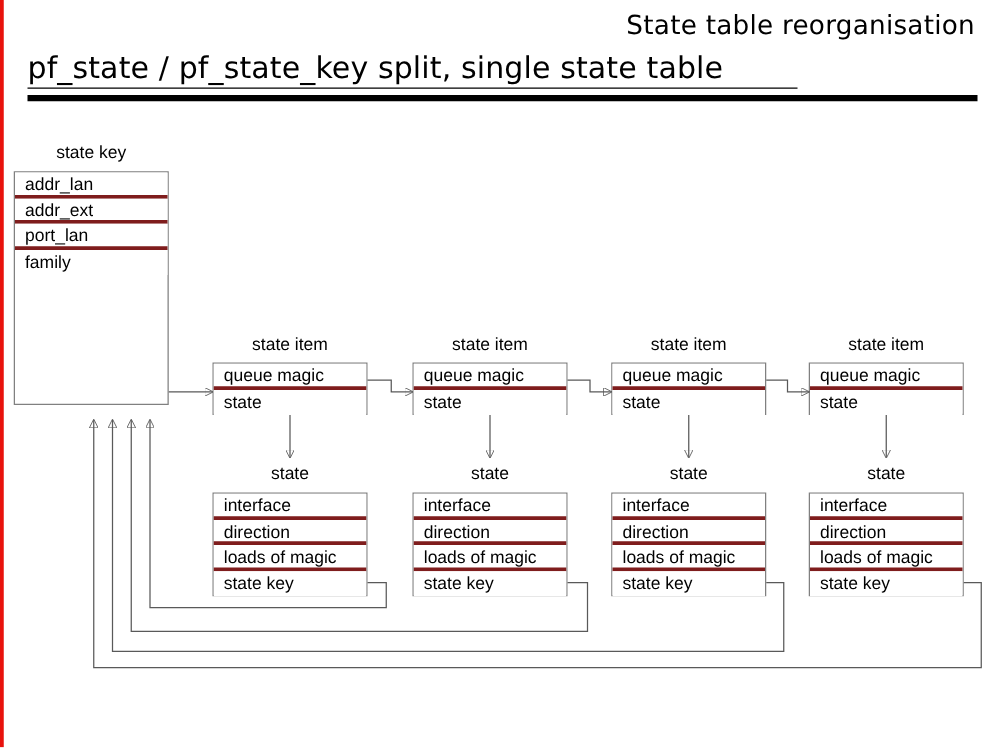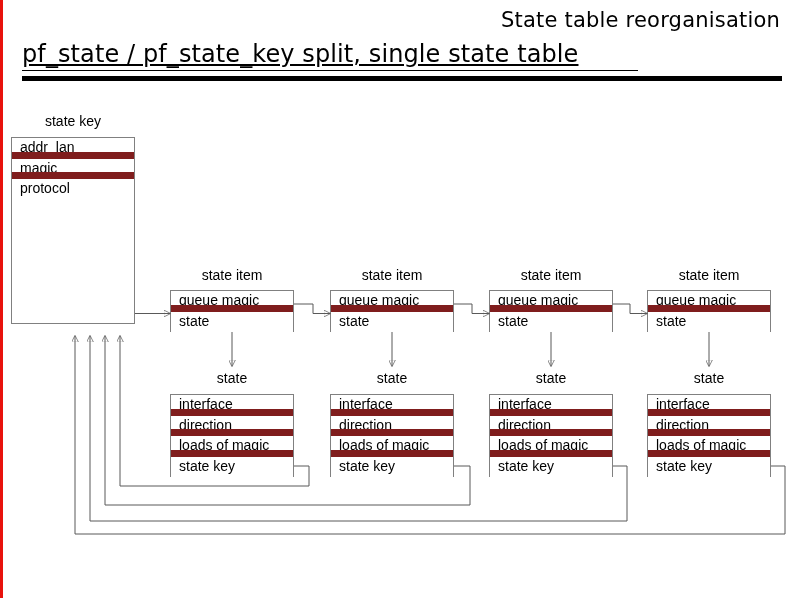--- a/index.html
+++ b/index.html
@@ -42,21 +42,20 @@
   }
   .slide-title {
     position: absolute;
     left: 22px;
     top: 40px;
     font-family: "DejaVu Sans", sans-serif;
     font-size: 24px;
     color: #000000;
     white-space: nowrap;
     letter-spacing: 0.1px;
-    text-decoration: underline;
   }
   .title-rule-thin {
     position: absolute;
     left: 22px;
     top: 70px;
     width: 616px;
     height: 1px;
     background: #000000;
   }
   .title-rule-thick {
@@ -69,21 +68,21 @@
   }
 
   
   .box {
     position: absolute;
     border: 1px solid #808080;
     background: #ffffff;
     box-sizing: border-box;
   }
   .box .row {
-    border-bottom: 7px solid #7f1d1d;
+    border-bottom: 3px solid #7f1d1d;
     box-sizing: border-box;
     font-size: 14px;
     color: #000000;
     padding-left: 8px;
     line-height: 19px;
     height: 20.5px;
     white-space: nowrap;
     overflow: hidden;
     background: #ffffff;
   }
@@ -129,22 +128,23 @@
 
   <div class="slide-subtitle">State table reorganisation</div>
   <div class="slide-title">pf_state / pf_state_key split, single state table</div>
   <div class="title-rule-thin"></div>
   <div class="title-rule-thick"></div>
 
   <div class="caption" style="left:11px; top:113px; width:124px;">state key</div>
 
   <div class="box" id="state-key-table" style="left:11px; top:137px; width:124px; height:187px;">
     <div class="row">addr_lan</div>
-    <div class="row">magic</div>
-    <div class="row">protocol</div>
+    <div class="row">addr_ext</div>
+    <div class="row">port_lan</div>
+    <div class="row">family</div>
   </div>
 
   <div class="caption" style="left:170px; top:267px; width:124px;">state item</div>
   <div class="box" style="left:170px; top:290px; width:124px; height:42px;">
     <div class="row">queue magic</div>
     <div class="row">state</div>
   </div>
 
   <div class="caption" style="left:330px; top:267px; width:124px;">state item</div>
   <div class="box" style="left:330px; top:290px; width:124px; height:42px;">

